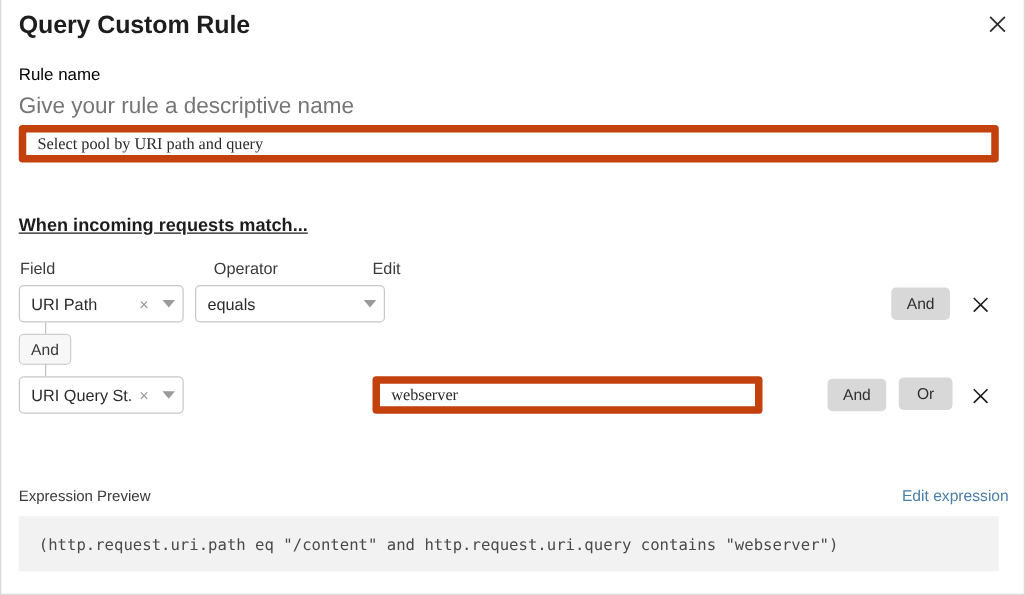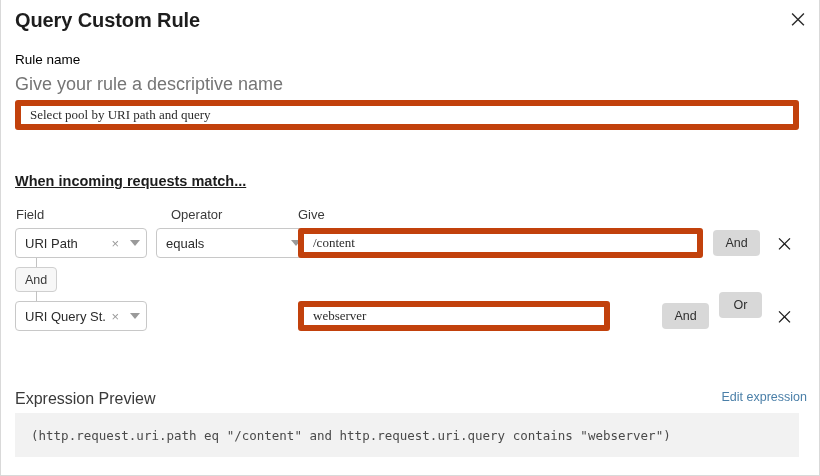--- a/index.html
+++ b/index.html
@@ -205,29 +205,29 @@
   #operator-select-1 { left: 155px; top: 228px; width: 152px; }
   #value-input-1     { left: 297px; top: 228px; width: 405px; }
   #and-button-1      { left: 712px; top: 230px; width: 47px; }
   #delete-button-1   { left: 772px; top: 232px; }
 
   
   #field-select-2    { left: 14px;  top: 301px; width: 132px; }
   #operator-select-2 { left: 155px; top: 301px; width: 134px; }
   #value-input-2     { left: 297px; top: 301px; width: 312px; }
   #and-button-2      { left: 661px; top: 303px; width: 47px; }
-  #or-button-2       { left: 718px; top: 292px; width: 43px; }
+  #or-button-2       { left: 718px; top: 302px; width: 43px; }
   #delete-button-2   { left: 772px; top: 305px; }
 
   
   #expression-preview-label {
     position: absolute;
     left: 14px;
     top: 390px;
-    font-size: 16px;
+    font-size: 12px;
     color: #3a3a3a;
   }
   #edit-expression-link {
     position: absolute;
     right: 12px;
     top: 390px;
     font-size: 12.5px;
     color: #4a7fa8;
     text-decoration: none;
     cursor: pointer;
@@ -264,38 +264,37 @@
   </button>
 
   <div class="label-strong" id="rule-name-label">Rule name</div>
   <div class="label-muted" id="rule-name-help">Give your rule a descriptive name</div>
   <input class="text-input" id="rule-name-input" type="text" value="Select pool by URI path and query" style="">
 
   <div id="match-heading">When incoming requests match...</div>
 
   <div class="col-header" id="col-field">Field</div>
   <div class="col-header" id="col-operator">Operator</div>
-  <div class="col-header" id="col-value">Give</div>
+  <div class="col-header" id="col-value">Edit</div>
 
   <div class="select-box" id="field-select-1">
     <span class="select-value">URI Path</span>
     <span class="select-clear">×</span>
     <span class="select-caret">
         <i class="caret-tri"></i>
       </span>
   </div>
 
   <div class="select-box" id="operator-select-1">
     <span class="select-value">equals</span>
     <span class="select-caret">
         <i class="caret-tri"></i>
       </span>
   </div>
 
-  <input class="text-input" id="value-input-1" type="text" value="/content" style="">
 
   <button class="pill-btn" id="and-button-1">And</button>
 
   <button class="row-delete" id="delete-button-1">
     <svg width="13" height="13" viewBox="0 0 14 14">
       <path d="M1.6 1.0 L7 6.4 L12.4 1.0 L13.4 2.0 L8 7.4 L13.4 12.8 L12.4 13.8 L7 8.4 L1.6 13.8 L0.6 12.8 L6 7.4 L0.6 2.0 Z" fill="#1d1d1d"></path>
     </svg>
   </button>
 
   <div class="connector-line" id="connector-line-top"></div>

